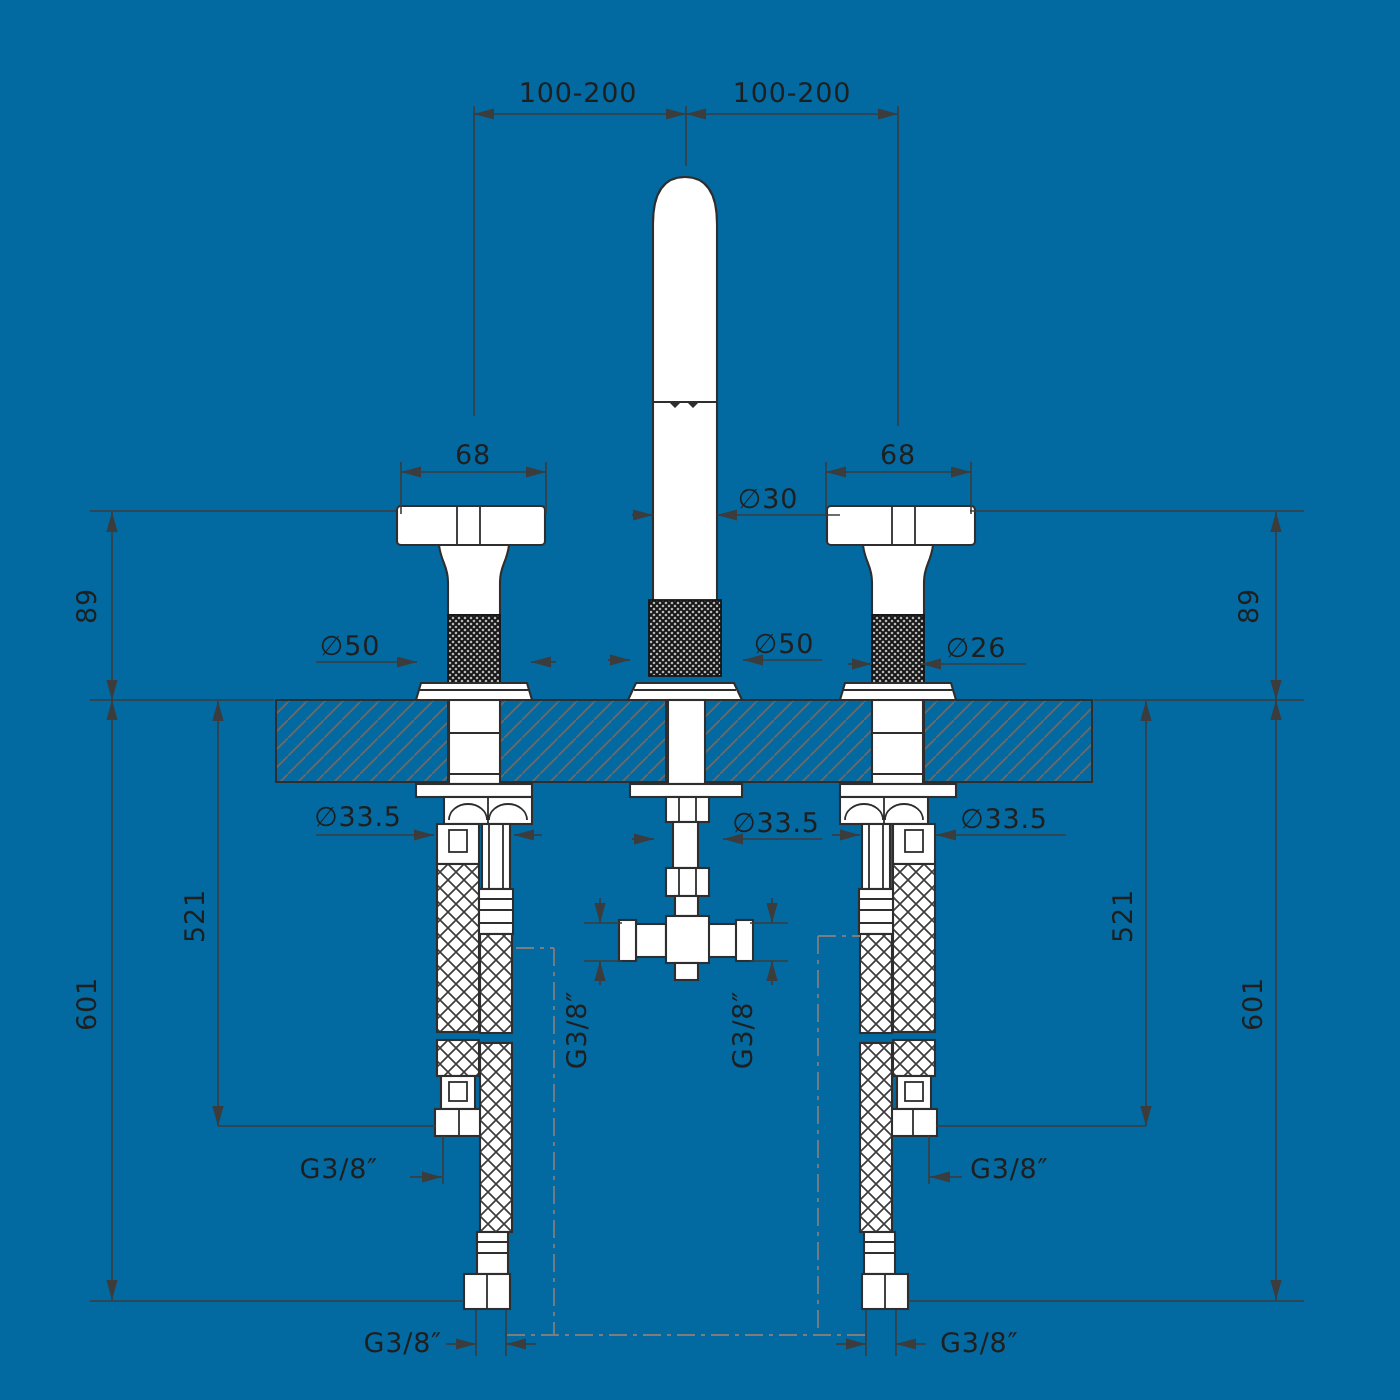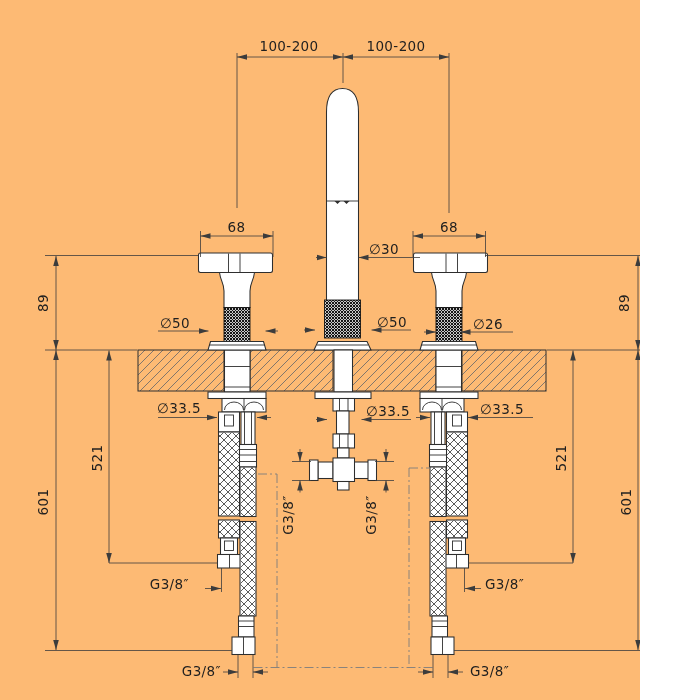--- a/index.html
+++ b/index.html
@@ -1,16 +1,16 @@
 <!DOCTYPE html>
 <html><head>
 <meta charset="utf-8">
 <style>
   html,body{margin:0;padding:0;background:#ffffff;}
-  .stage{width:640px;height:700px;position:relative;background:#fdba74;overflow:hidden;text-align:right;}
+  .stage{width:700px;height:700px;position:relative;background:#0369a1;overflow:hidden;text-align:right;}
   svg text{
     font-family:"DejaVu Sans","Liberation Sans",sans-serif;
     font-size:13.5px;
     fill:#1f1f1f;
     letter-spacing:0.4px;
   }
   .ol{fill:#ffffff;stroke:#2e2e2e;stroke-width:1.05;}
   .ln{fill:none;stroke:#2e2e2e;stroke-width:0.9;}
   .dim{fill:none;stroke:#3c3c3c;stroke-width:0.8;}
   .dd{fill:none;stroke:#7d7d7d;stroke-width:0.9;stroke-dasharray:9 3 2 3;}

